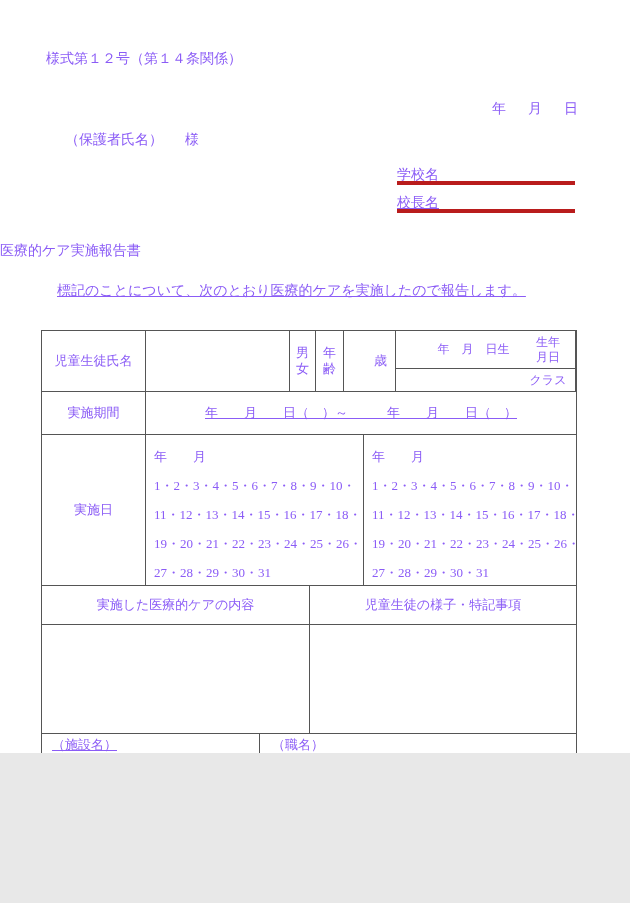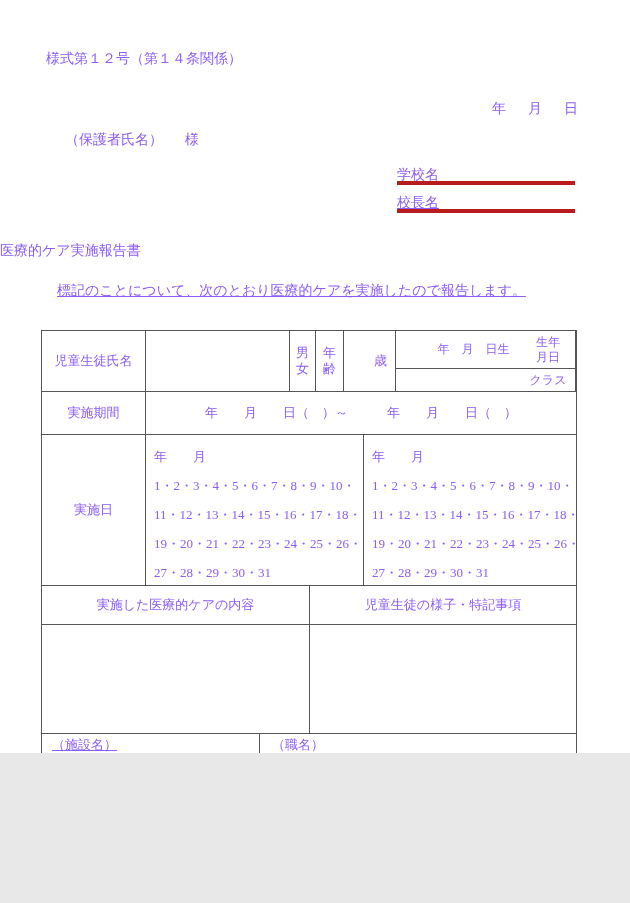--- a/index.html
+++ b/index.html
@@ -65,21 +65,21 @@
   .split-bottom { flex:1; display:flex; align-items:center; justify-content:center; }
   .small { font-size:12px; line-height:15px; }
   .birth-val { font-size:12px; padding-left:30px; }
 
   .days-label { flex-direction:row; line-height:30px; white-space:nowrap; }
 
   .month-cell { display:block; padding:7px 0 0 8px;
                 line-height:29px; white-space:nowrap; }
   .month-cell .month-header { text-align:left; padding-right:8px; }
 
-  .period-val { white-space:nowrap; }
+  .period-val { white-space:nowrap;text-decoration:underline; }
 
   .staff-lines { flex-direction:column; align-items:flex-start;
                  justify-content:center; line-height:18px; }
   .pad10 { padding-left:10px;text-decoration:underline; } .pad12 { padding-left:12px; }
 </style>
 </head>
 <body>
 
 <div class="page">
 

